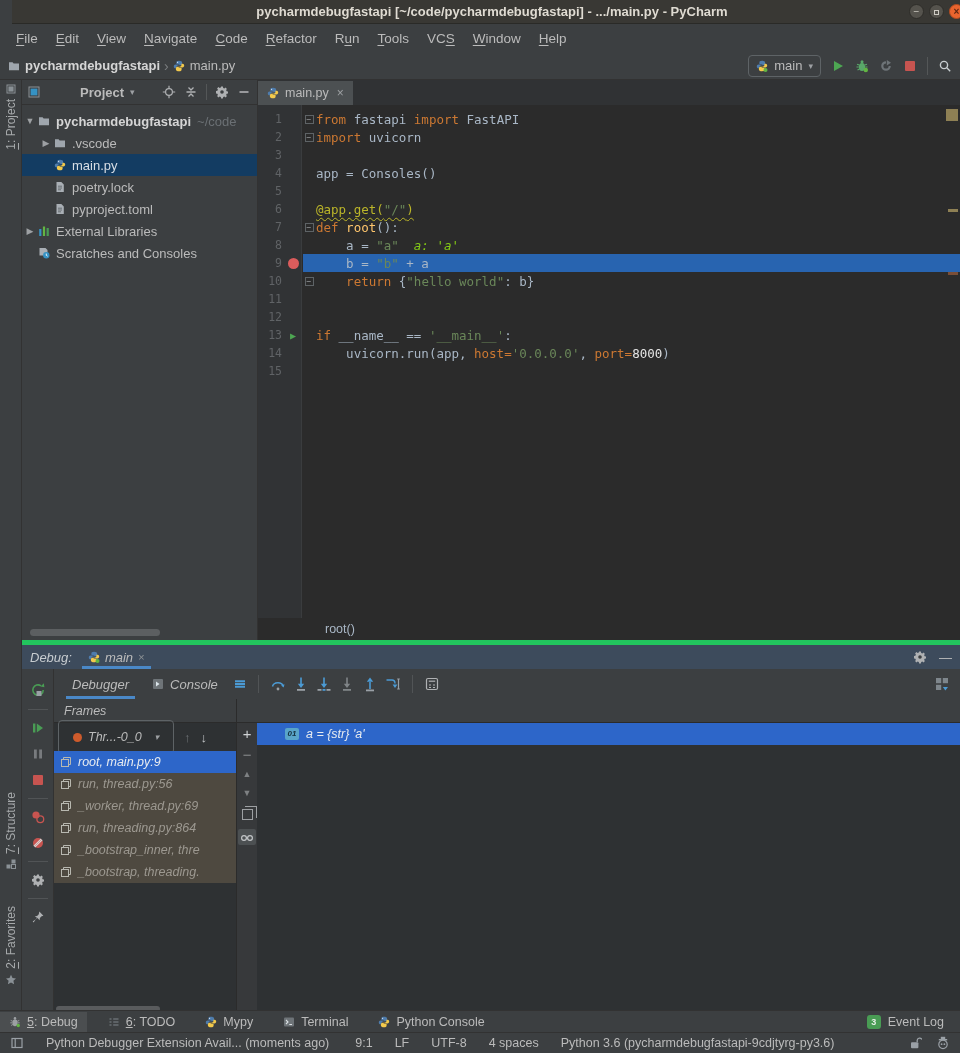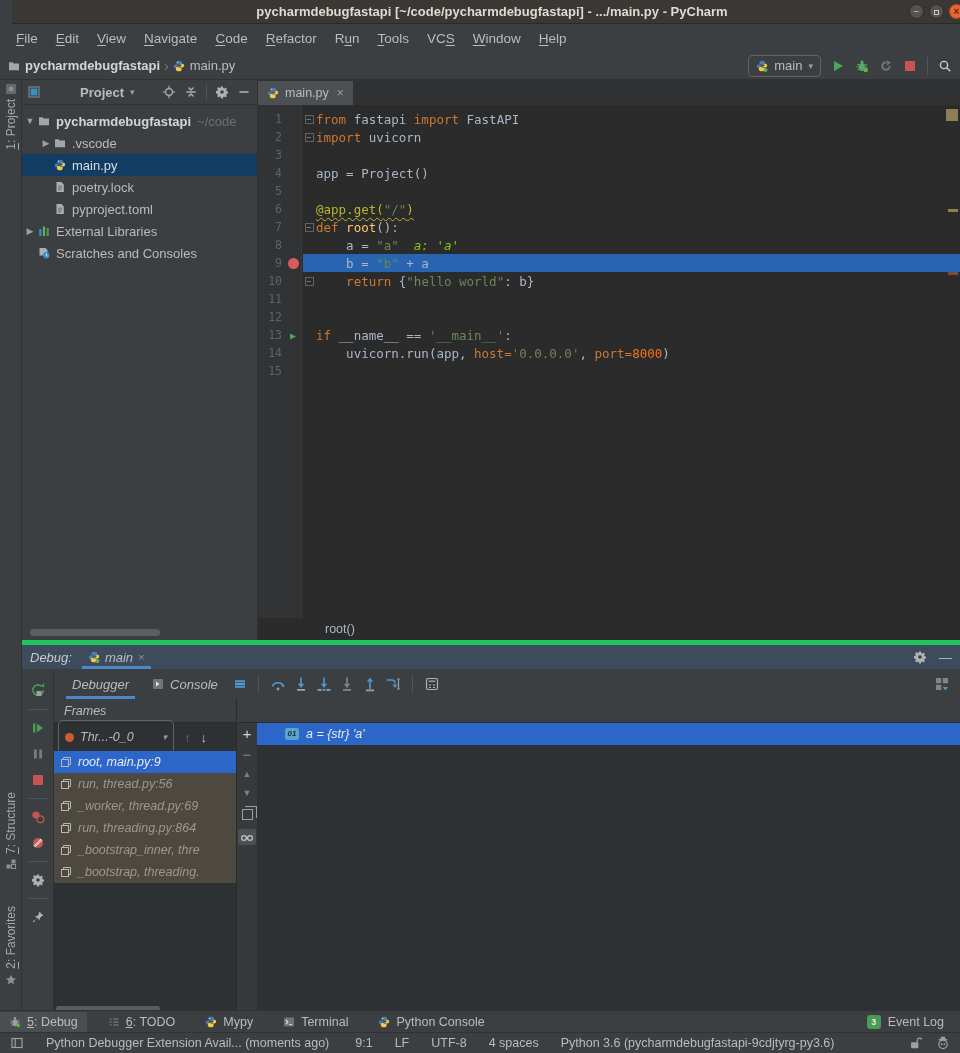--- a/index.html
+++ b/index.html
@@ -71,21 +71,21 @@
   .cl { position:relative; height:18px; display:flex; align-items:center; font-family:"DejaVu Sans Mono", monospace; font-size:12.5px; }
   .cl .hl { position:absolute; left:45px; right:0; top:0; bottom:0; background:#2864B0; }
   .cl .ln { position:relative; width:26px; flex:0 0 auto; text-align:right; color:#606366; font-size:11.5px; padding-right:2px; }
   .cl .gic { position:relative; width:18px; flex:0 0 auto; display:flex; align-items:center; justify-content:center; }
   .cl .fd { position:relative; width:14px; flex:0 0 auto; display:flex; align-items:center; justify-content:center; }
   .cl .code { position:relative; white-space:pre; }
   .bp { width:11px; height:11px; border-radius:50%; background:#DB5C5C; display:inline-block; }
   .runmark { color:#4DA652; font-size:10px; }
   .fold-box { width:9px; height:9px; border:1px solid #5E6366; background:#2B2B2B; color:#9DA0A3; font-size:8px; line-height:7px; text-align:center; display:inline-block; }
   .tk.kw { color:#CC7832; } .tk.pl { color:#A9B7C6; } .tk.str { color:#6A8759; }
-  .tk.num { color:#f97316; } .tk.dec { color:#BBB529; } .tk.fn { color:#FFC66D; }
+  .tk.num { color:#e5e5e5; } .tk.dec { color:#BBB529; } .tk.fn { color:#FFC66D; }
   .tk.kwarg { color:#CC7832; }
   .tk.hint { color:#84cc16; font-style:italic; }
   .tk.u { text-decoration:underline wavy #BBB529; text-underline-offset:3px; text-decoration-thickness:1px; }
   .stripe-mark { position:absolute; right:2px; }
   .crumbs { height:22px; display:flex; align-items:center; padding-left:67px; color:#A9B7C6; font-size:12.5px; background:#2B2B2B; }
 
   
   .debug { position:absolute; left:22px; top:640px; width:938px; height:370px; background:#3C3F41; border-top:5px solid #22c55e;font-style:italic; }
   .dheader { height:24px; background:#3D4B5C; display:flex; align-items:center; padding:0 8px; gap:10px; }
   .dtitle { color:#C7CCD0; }
@@ -103,21 +103,21 @@
   .dtb-tab.active .under { position:absolute; left:2px; right:2px; bottom:0; height:3px; background:#4A88C7; }
   .dtb-sep { width:1px; height:18px; background:#515456; margin:0 4px; }
   .dtoolbar .right { margin-left:auto; }
   .dheads { height:24px; display:flex; border-bottom:1px solid #2B2B2B; }
   .dheads .hcell { display:flex; align-items:center; padding-left:10px; color:#BBBBBB; font-size:12.5px; }
   .hcell.frames-h { width:183px; border-right:1px solid #2B2B2B; }
   .hcell.vars-h { flex:1; }
   .dcontent { flex:1; display:flex; min-height:0; }
   .frames-col { width:183px; background:#2E3133; border-right:1px solid #2B2B2B; position:relative; display:flex; flex-direction:column; }
   .thread-row { height:28px; display:flex; align-items:center; padding:0 4px; gap:10px; }
-  .thread-dd { display:flex; align-items:center; gap:6px; border:1px solid #5E6366; border-radius:4px; height:34px; padding:0 6px; width:116px; color:#BBBBBB; font-size:12.5px; }
+  .thread-dd { display:flex; align-items:center; gap:6px; border:1px solid #5E6366; border-radius:4px; height:34px; padding:0 14px; width:116px; color:#BBBBBB; font-size:12.5px; }
   .thread-dot { width:9px; height:9px; border-radius:50%; background:#CE5B2C; }
   .fr-arrow { font-size:13px; }
   .fr-arrow.up { color:#6E7376; }
   .fr-arrow.down { color:#C3C6C8; }
   .frame-row { height:22px; display:flex; align-items:center; gap:6px; padding:0 6px; font-size:12.5px; color:#BBBBBB; white-space:nowrap; overflow:hidden; }
   .frame-row.selected { background:#2D66C9; color:#E8ECF0; }
   .frame-row.lib { background:#4E4940; color:#9C9890; }
   .fscroll { position:absolute; bottom:3px; left:2px; width:104px; height:6px; border-radius:3px; background:#595B5D; }
   .dstrip { width:20px; background:#37393B; display:flex; flex-direction:column; align-items:center; padding-top:4px; gap:9px; color:#A7AAAC; }
   .dstrip .plus { font-size:15px; color:#D0D3D5; line-height:14px; }
@@ -424,21 +424,21 @@
           <div class="cl">
             <span class="ln">3</span>
             <span class="gic"></span>
             <span class="fd"></span>
             <span class="code"></span>
           </div>
           <div class="cl">
             <span class="ln">4</span>
             <span class="gic"></span>
             <span class="fd"></span>
-            <span class="code"><span class="tk pl">app = Project()</span></span>
+            <span class="code"><span class="tk pl">app = Consoles()</span></span>
           </div>
           <div class="cl">
             <span class="ln">5</span>
             <span class="gic"></span>
             <span class="fd"></span>
             <span class="code"></span>
           </div>
           <div class="cl">
             <span class="ln">6</span>
             <span class="gic"></span>

